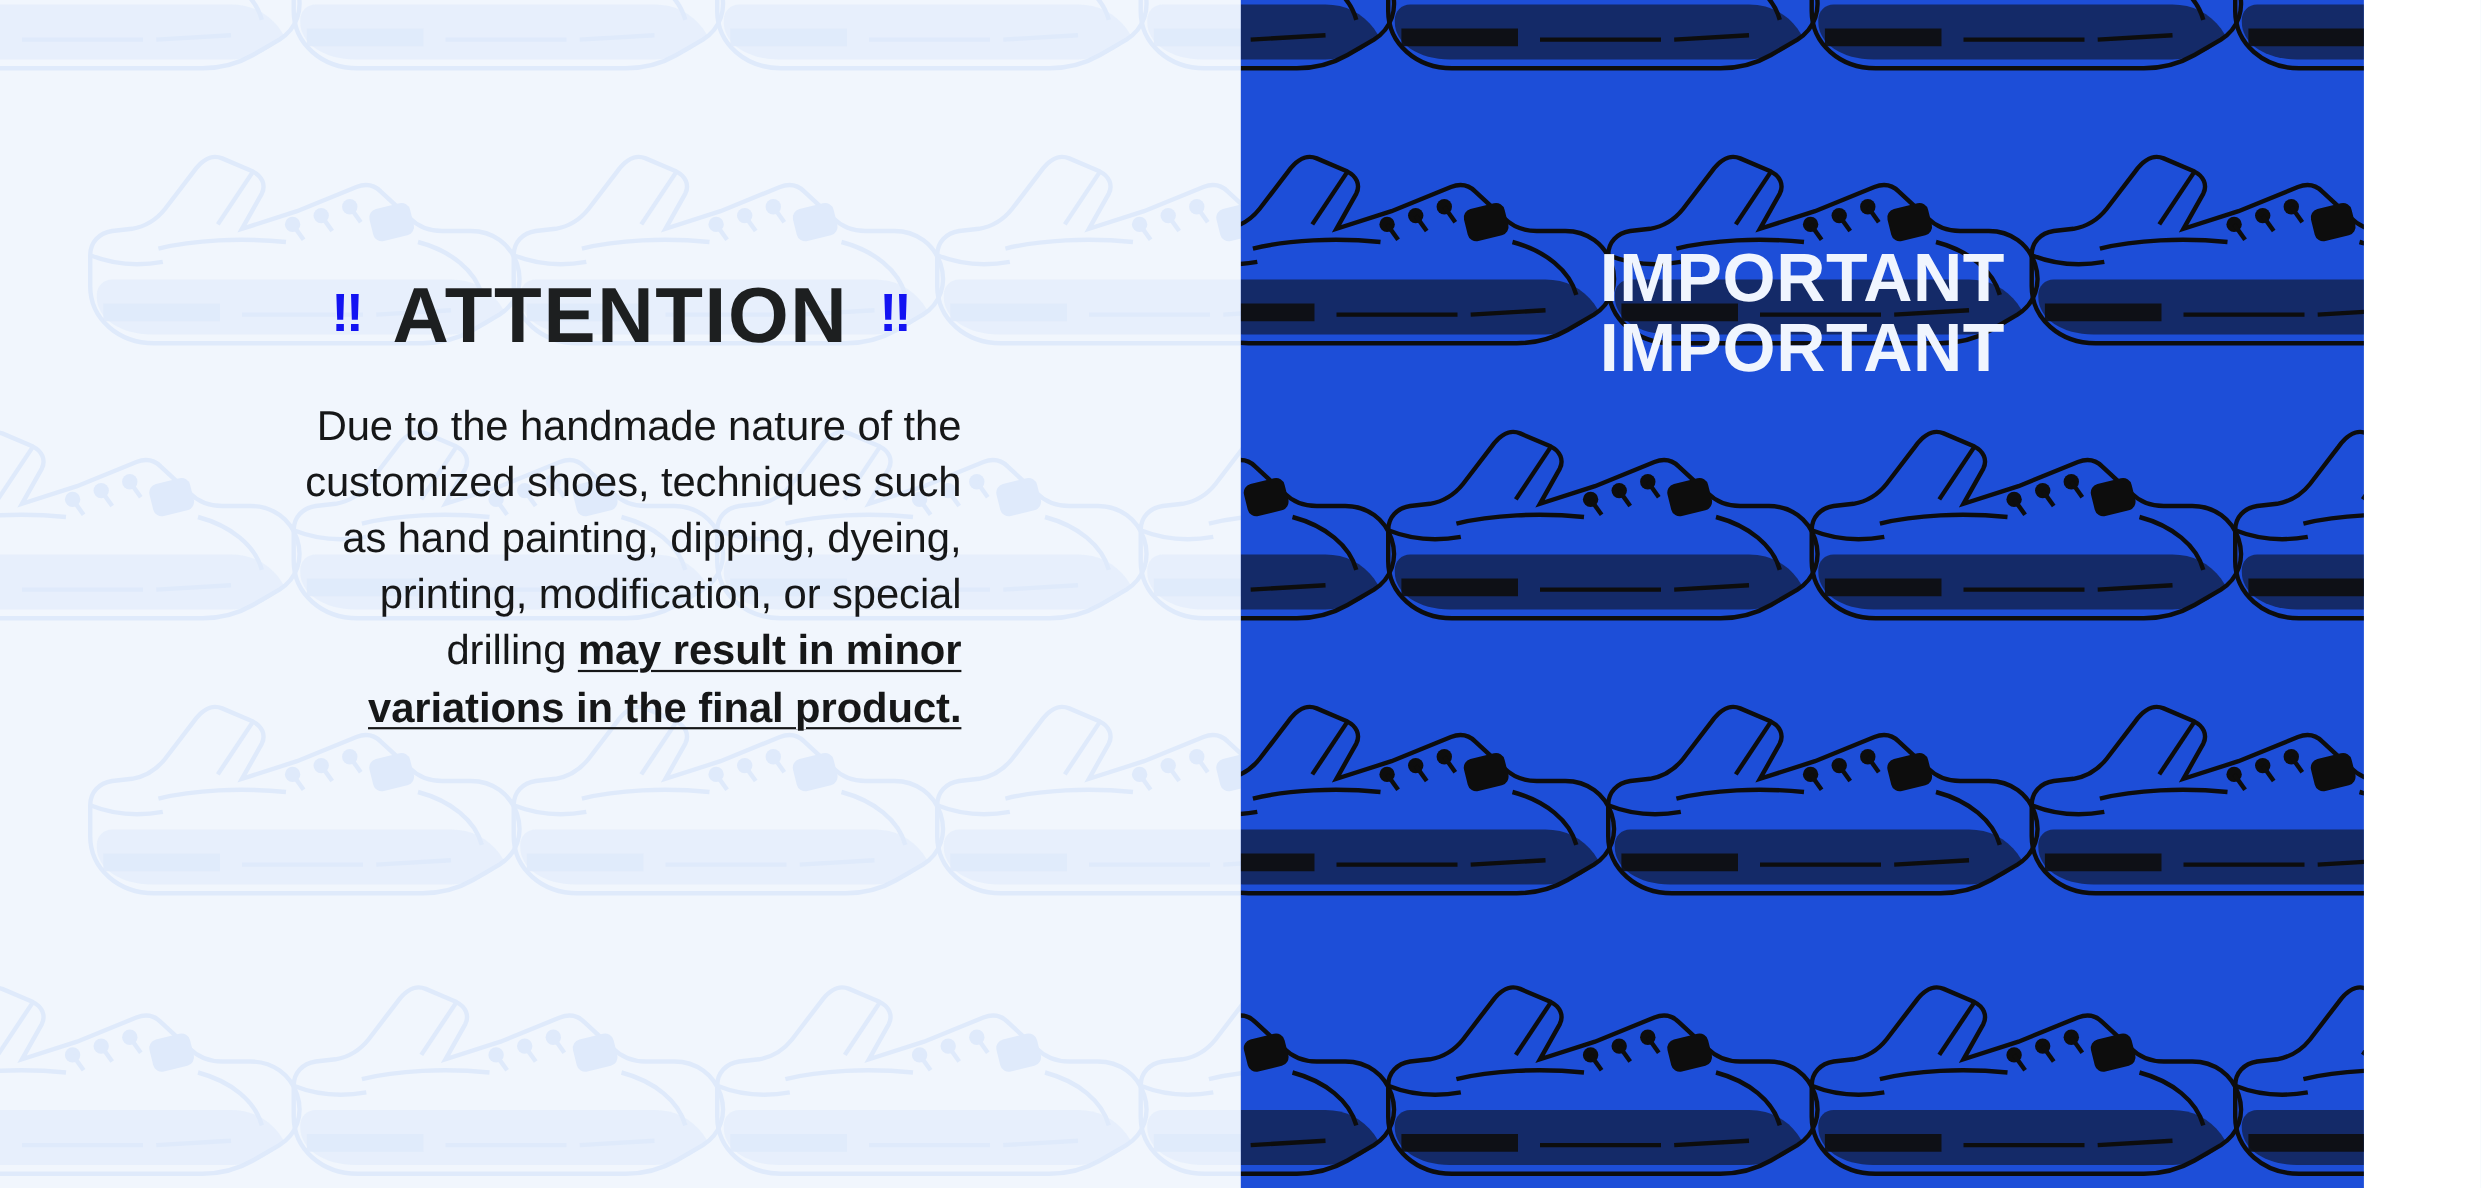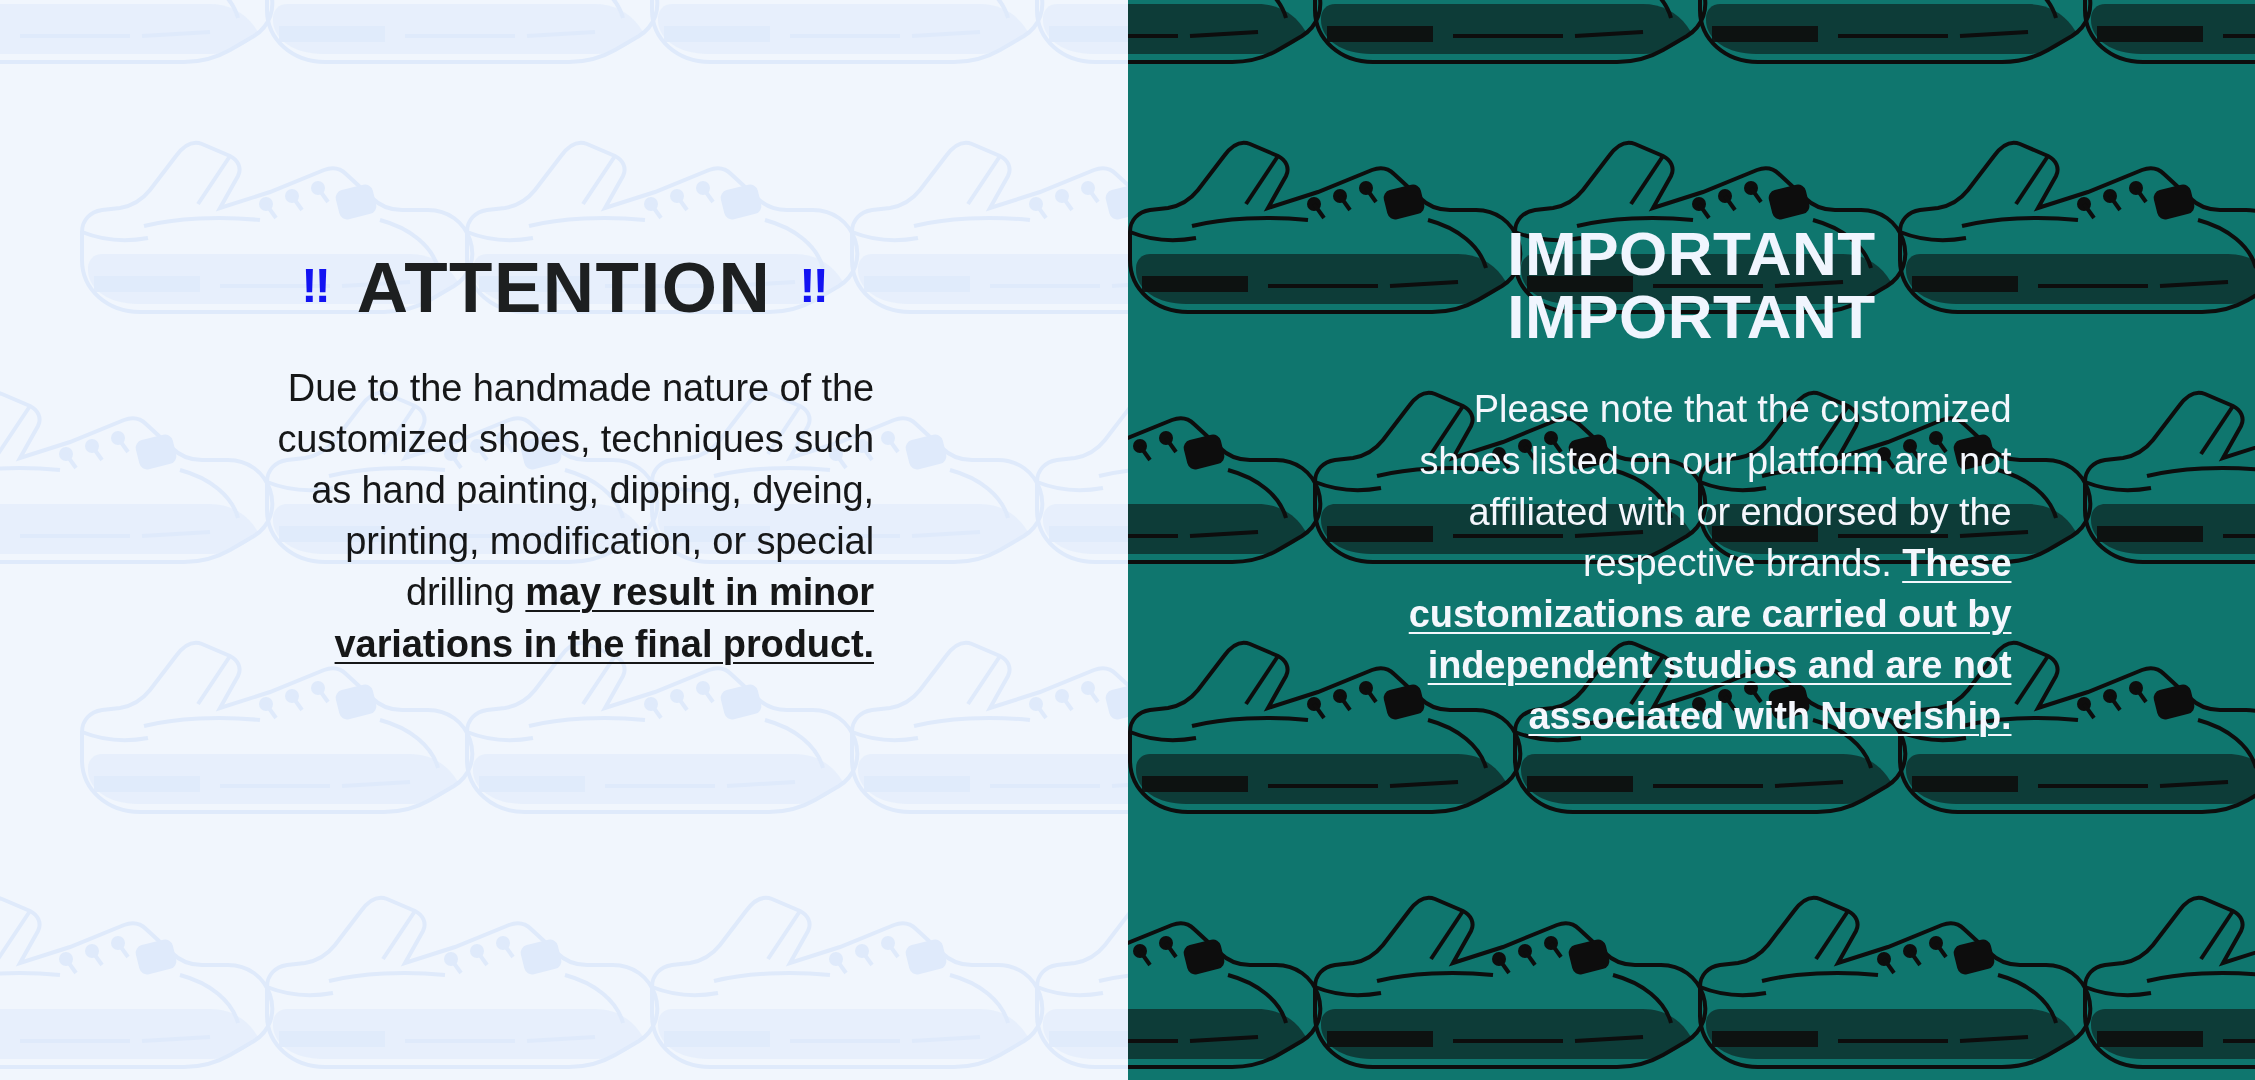--- a/index.html
+++ b/index.html
@@ -14,21 +14,21 @@
     display:flex;
   }
 
   
   .panel {
     position:relative;
     height:1080px;
     overflow:hidden;
   }
   .panel-left  { width:1128px; background:#f1f6fd; }
-  .panel-right { width:1127px; background:#0f766e;padding-left:48px; }
+  .panel-right { width:1021px; background:#1d4ed8;padding-left:48px; }
 
   
   .pattern {
     position:absolute;
     inset:0;
     pointer-events:none;
   }
   .pattern svg { display:block; width:100%; height:100%; }
 
   
@@ -300,19 +300,16 @@
         </g>
       </svg>
     </div>
 
     <div class="content content-right">
       <div class="heading-right">
         <span class="heading-text">IMPORTANT</span>
         <span class="heading-text">IMPORTANT</span>
       </div>
 
-      <p class="body-copy body-right">
-        <span>Please note that the customized shoes listed on our platform are not affiliated with or endorsed by the respective brands. </span><span class="em">These customizations are carried out by independent studios and are not associated with Novelship.</span>
-      </p>
     </div>
   </section>
 
 </div>
 
 </body></html>

